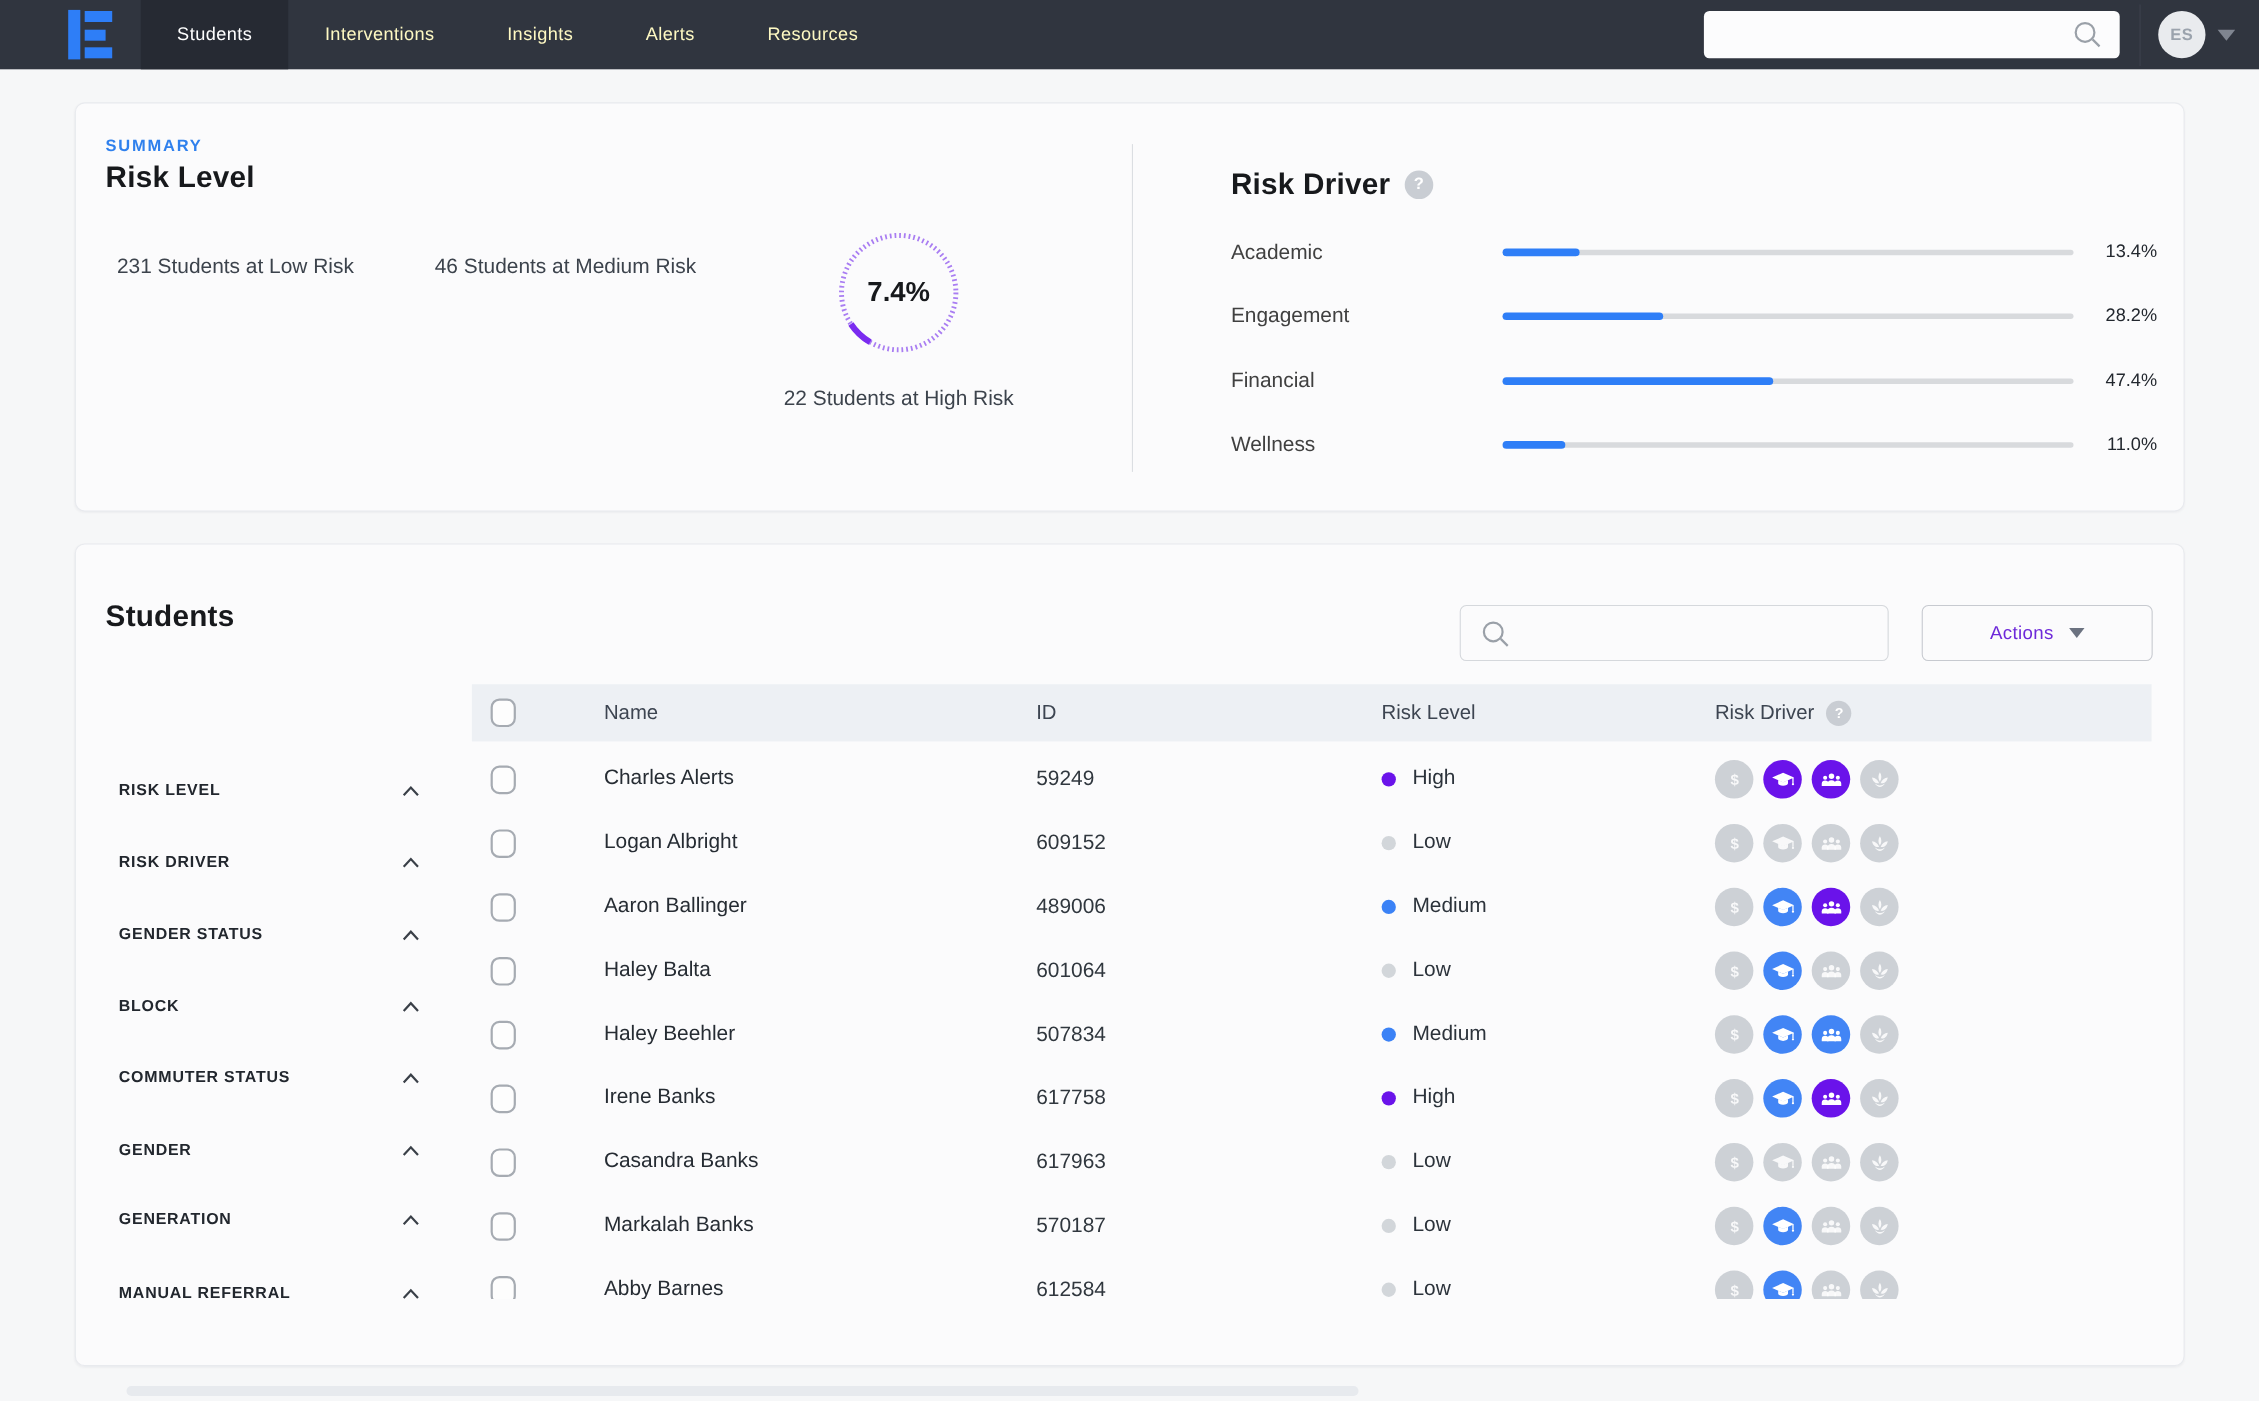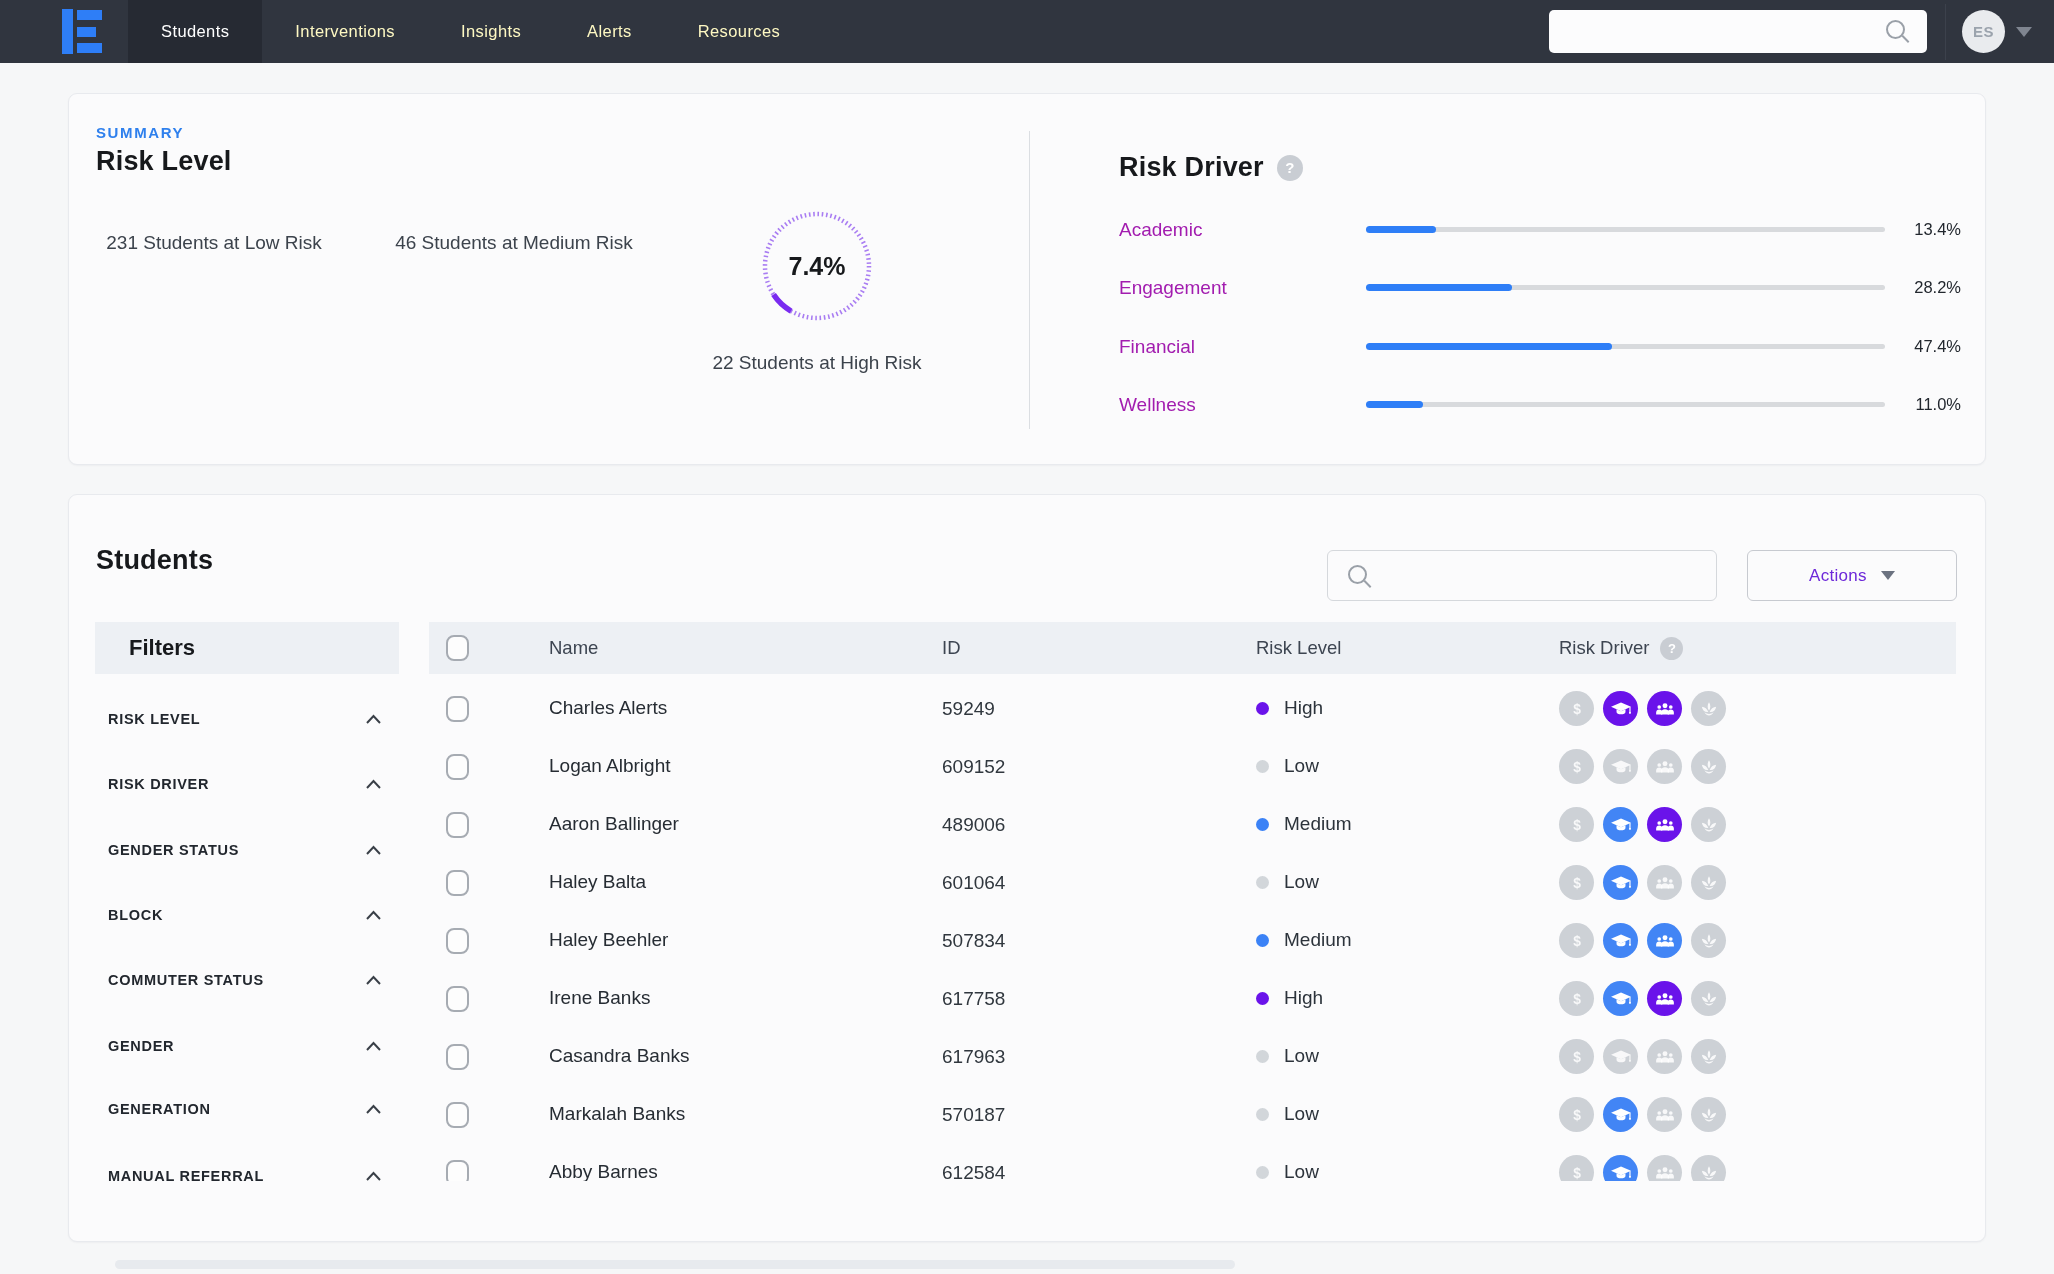--- a/index.html
+++ b/index.html
@@ -55,21 +55,21 @@
   .ring-fg { fill:none; stroke-width:5.5; }
   .donut-pct { position:absolute; inset:0; display:flex; align-items:center; justify-content:center;
     font-size:25px; font-weight:bold; color:#17191c; }
   .donut-label { margin-top:26px; font-size:19px; color:#3c434c; }
   .vdivider { position:absolute; left:960px; top:37px; width:1px; height:298px; background:#dbdee2; }
   
   .rd-title { position:absolute; left:1050px; top:58px; display:flex; align-items:center; }
   .help-icon { width:26px; height:26px; border-radius:50%; background:#c9cdd3; color:#ffffff;
     font-size:15px; font-weight:bold; display:flex; align-items:center; justify-content:center; margin-left:13px; }
   .bar-row { position:absolute; left:1050px; width:842px; height:40px; }
-  .bar-label { position:absolute; left:0; top:9px; font-size:19px; color:#a21caf; }
+  .bar-label { position:absolute; left:0; top:9px; font-size:19px; color:#404040; }
   .bar-track { position:absolute; left:247px; top:17px; width:519px; height:5px; border-radius:3px; background:#d8dadd; }
   .bar-fill { position:absolute; left:0; top:-1px; height:7px; border-radius:4px; background:#2e7ef7; }
   .bar-pct { position:absolute; right:0; top:10px; width:80px; text-align:right; font-size:16.5px; color:#22272e; }
   
   .students-title { position:absolute; left:27px; top:50px; }
   .tbl-search { position:absolute; left:1258px; top:55px; width:390px; height:51px;
     background:#fbfbfc; border:1px solid #d5d8dc; border-radius:6px; }
   .tbl-search input { position:absolute; inset:0; border:none; outline:none; background:transparent;
     padding:0 14px 0 56px; font-size:17px; font-family:"Liberation Sans", sans-serif; color:#30353f; }
   .tbl-search .mag { left:20px; top:14px; }
@@ -239,23 +239,20 @@
     <div class="h1 students-title">Students</div>
     <div class="tbl-search">
       <div class="mag"></div>
       <input type="text" placeholder="" style="">
     </div>
     <div class="actions-btn">
       <span class="actions-label">Actions</span>
       <span class="actions-caret"></span>
     </div>
 
-    <div class="filters-header">
-      <span>Filters</span>
-    </div>
     <div class="filters-list" id="filters-list">
         <div class="filter-item" style="top: 14px;">
     <span class="filter-label">RISK LEVEL</span>
     <svg class="filter-chevron" width="17" height="11" viewBox="0 0 17 11">
       <polyline points="2,9 8.5,2 15,9" fill="none" stroke="#3a4048" stroke-width="2"></polyline>
     </svg>
   </div>
         <div class="filter-item" style="top: 79.3px;">
     <span class="filter-label">RISK DRIVER</span>
     <svg class="filter-chevron" width="17" height="11" viewBox="0 0 17 11">

